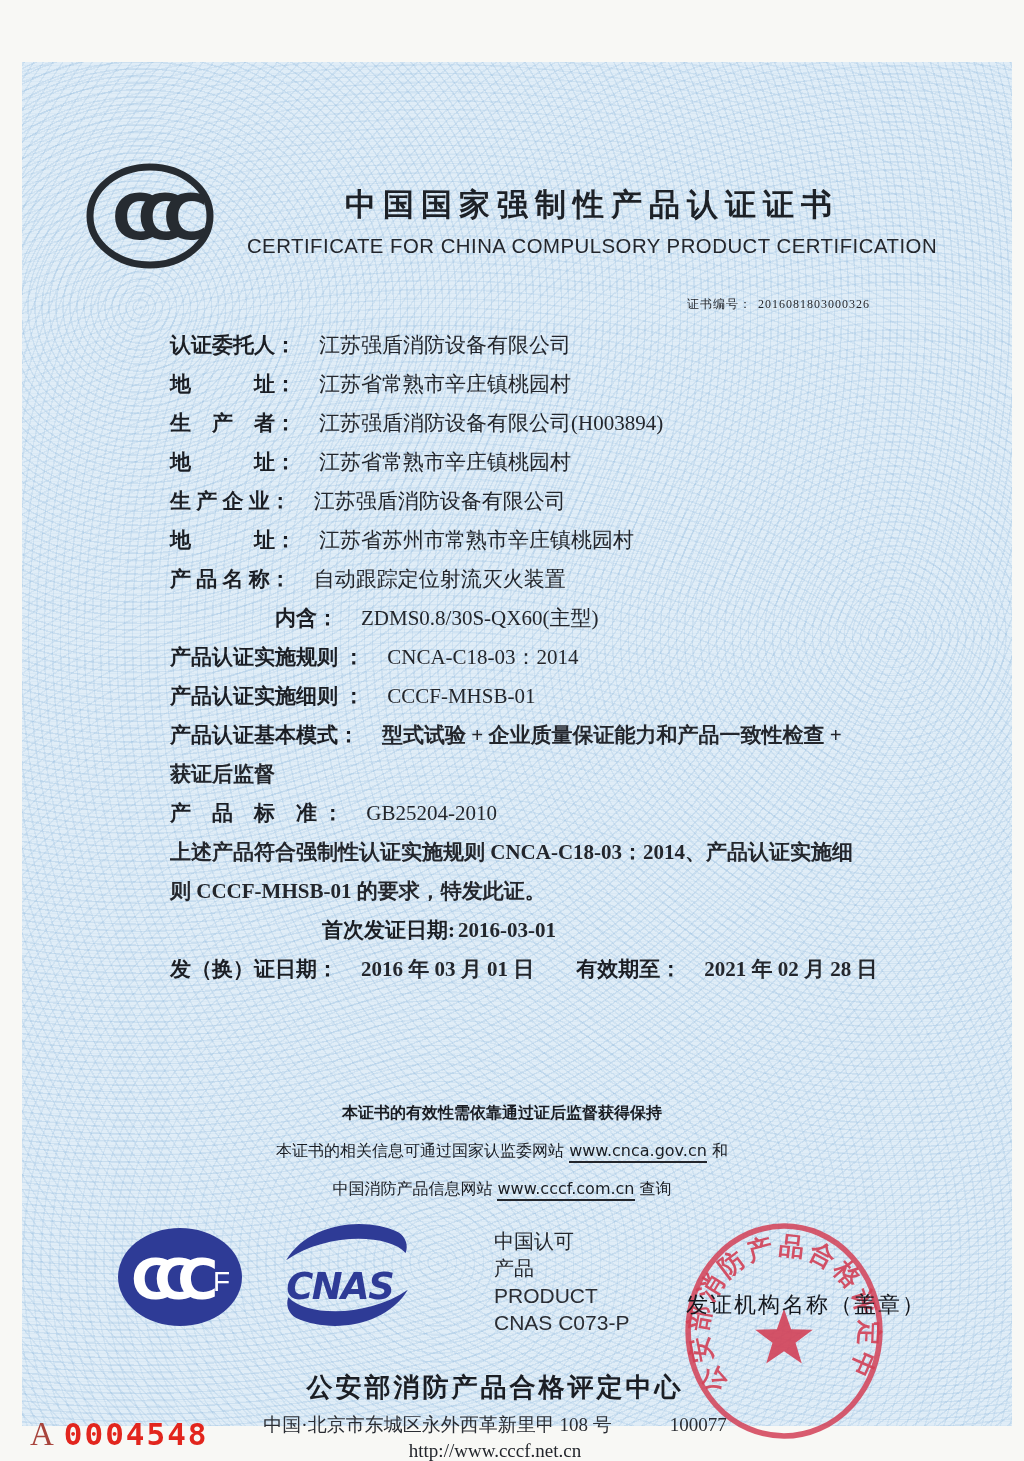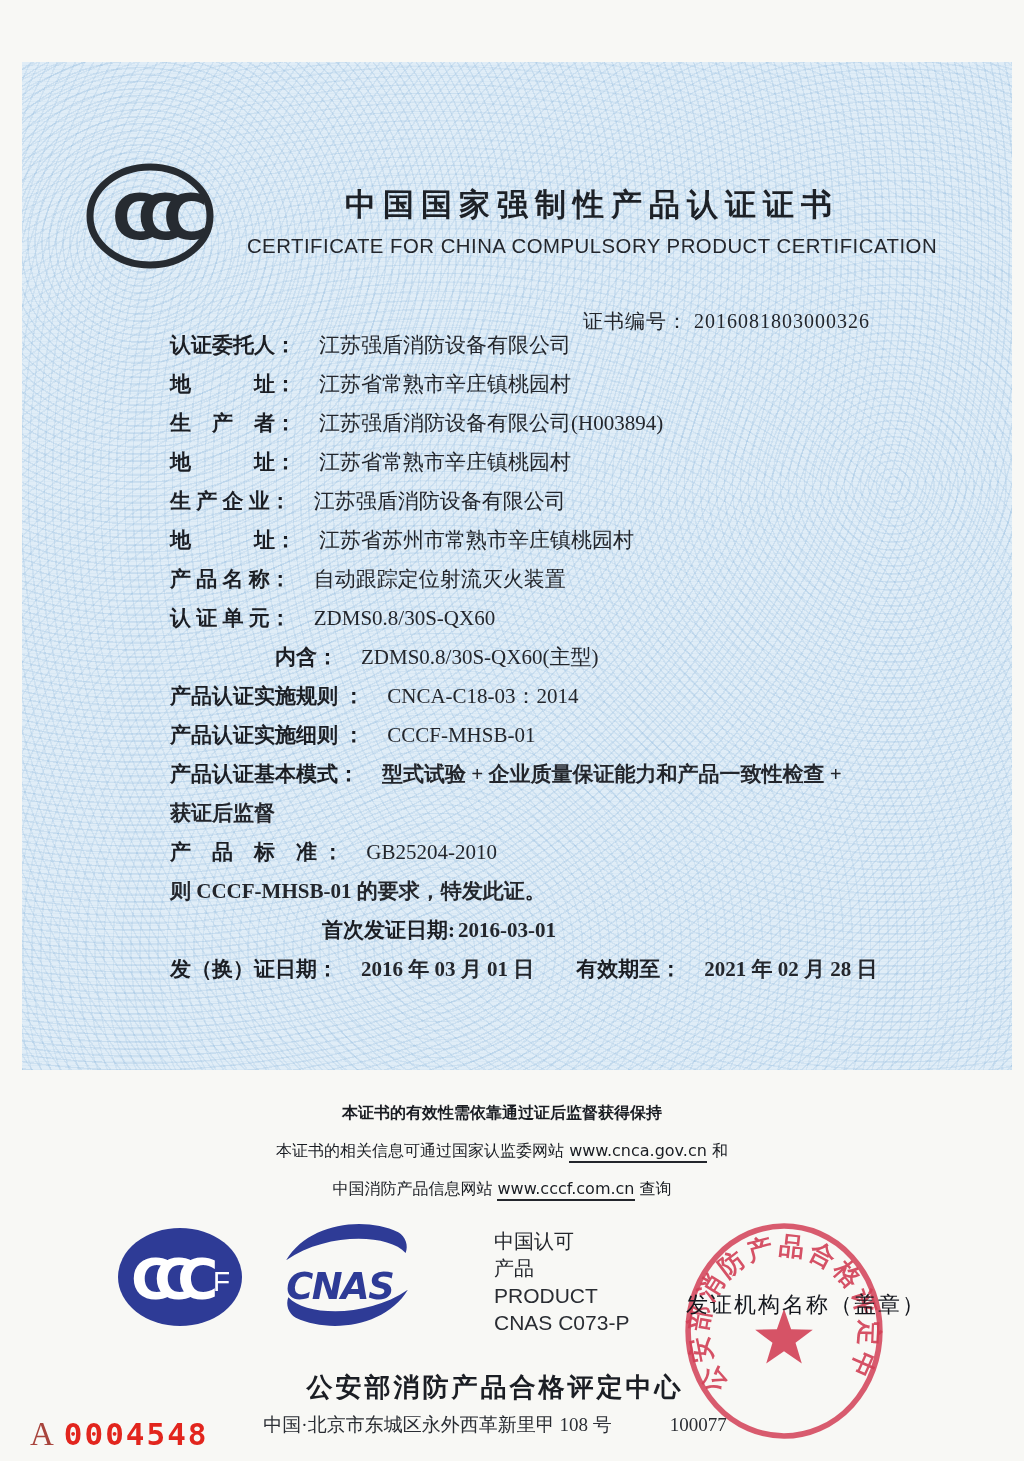--- a/index.html
+++ b/index.html
@@ -7,21 +7,21 @@
     width:1024px;height:1461px;
     background:#f8f8f5;
     position:relative;
     font-family:"Liberation Serif","DejaVu Serif",serif;
     color:#1b1e24;
     overflow:hidden;
   }
   .page{position:absolute;inset:0;}
   
   .cert{
-    position:absolute;left:22px;top:62px;width:990px;height:1008px;
+    position:absolute;left:22px;top:62px;width:990px;height:1364px;
     background-color:#e0edf7;
     background-image:
       repeating-radial-gradient(circle at 12% 18%, rgba(125,172,214,.20) 0 1.5px, transparent 1.5px 7px),
       repeating-radial-gradient(circle at 88% 42%, rgba(125,172,214,.17) 0 1.5px, transparent 1.5px 8px),
       repeating-radial-gradient(circle at 42% 88%, rgba(125,172,214,.15) 0 1.5px, transparent 1.5px 9px),
       repeating-linear-gradient(0deg, rgba(150,192,224,.10) 0 1px, transparent 1px 4px);
   }
   
   .ccc-logo{position:absolute;left:62px;top:100px;width:132px;height:108px;}
   .title{
@@ -29,21 +29,21 @@
     font-family:"DejaVu Sans","Liberation Sans",sans-serif;
     font-size:31px;font-weight:700;letter-spacing:7px;color:#1d2127;white-space:nowrap;
   }
   .subtitle{
     position:absolute;top:172px;left:170px;right:20px;text-align:center;
     font-family:"Liberation Sans","DejaVu Sans",sans-serif;
     font-size:21px;font-weight:500;letter-spacing:.5px;color:#23262c;white-space:nowrap;
     transform:scaleX(.97);
   }
   .certno{
-    position:absolute;top:246px;right:142px;font-size:20px;letter-spacing:1px;color:#22252b;
+    position:absolute;top:234px;right:142px;font-size:12px;letter-spacing:1px;color:#22252b;
   }
   .certno .num{margin-left:6px;font-family:"Liberation Serif","DejaVu Serif",serif;}
   
   .rows{position:absolute;left:148px;top:264px;right:104px;}
   .row{height:39px;line-height:39px;font-size:21px;white-space:nowrap;color:#23262c;}
   .row .lab{font-weight:700;color:#1b1e24;}
   .row .val{margin-left:23px;}
   .row.bv .val{font-weight:700;}
   .row.indent{padding-left:105px;}
   .row.indent2{padding-left:152px;}
@@ -112,27 +112,27 @@
     </div>
 
     <div class="rows">
       <div class="row"><span class="lab">认证委托人：</span><span class="val">江苏强盾消防设备有限公司</span></div>
       <div class="row"><span class="lab">地　　　址：</span><span class="val">江苏省常熟市辛庄镇桃园村</span></div>
       <div class="row"><span class="lab">生　产　者：</span><span class="val">江苏强盾消防设备有限公司(H003894)</span></div>
       <div class="row"><span class="lab">地　　　址：</span><span class="val">江苏省常熟市辛庄镇桃园村</span></div>
       <div class="row"><span class="lab">生 产 企 业：</span><span class="val">江苏强盾消防设备有限公司</span></div>
       <div class="row"><span class="lab">地　　　址：</span><span class="val">江苏省苏州市常熟市辛庄镇桃园村</span></div>
       <div class="row"><span class="lab">产 品 名 称：</span><span class="val">自动跟踪定位射流灭火装置</span></div>
-      <div class="row"><span class="lab">认 证 单 元：</span><span class="val">ZDMS0.8/30S-QX60</span></div>
       <div class="row indent"><span class="lab">内含：</span><span class="val">ZDMS0.8/30S-QX60(主型)</span></div>
       <div class="row"><span class="lab">产品认证实施规则 ：</span><span class="val">CNCA-C18-03：2014</span></div>
       <div class="row"><span class="lab">产品认证实施细则 ：</span><span class="val">CCCF-MHSB-01</span></div>
       <div class="row bv"><span class="lab">产品认证基本模式：</span><span class="val">型式试验 + 企业质量保证能力和产品一致性检查 +</span></div>
       <div class="row bv"><span class="lab"></span><span class="val" style="margin-left:0">获证后监督</span></div>
       <div class="row"><span class="lab">产　品　标　准 ：</span><span class="val">GB25204-2010</span></div>
+      <div class="row bv"><span class="lab"></span><span class="val" style="margin-left:0">上述产品符合强制性认证实施规则 CNCA-C18-03：2014、产品认证实施细</span></div>
       <div class="row bv"><span class="lab"></span><span class="val" style="margin-left:0">则 CCCF-MHSB-01 的要求，特发此证。</span></div>
       <div class="row indent2 bv"><span class="lab">首次发证日期:</span><span class="val" style="margin-left:3px">2016-03-01</span></div>
       <div class="row bv">
         <span class="lab">发（换）证日期：</span><span class="val">2016 年 03 月 01 日</span><span class="gap"></span><span class="lab">有效期至：</span><span class="val">2021 年 02 月 28 日</span>
       </div>
     </div>
 
     <div class="notes">
       <div class="note n1">本证书的有效性需依靠通过证后监督获得保持</div>
       <div class="note">
@@ -171,18 +171,19 @@
         <textPath href="#sealArc" startOffset="2">公安部消防产品合格评定中心</textPath>
       </text>
       <polygon opacity="0.9" fill="#d24056" points="105,90 112.05,110.29 133.53,110.73 116.41,123.71 122.63,144.27 105,132 87.37,144.27 93.59,123.71 76.47,110.73 97.95,110.29"></polygon>
     </svg>
     <div class="stamp-caption">发证机构名称（盖章）</div>
 
     <div class="issuer">公安部消防产品合格评定中心</div>
     <div class="addr">
       <span>中国·北京市东城区永外西革新里甲 108 号</span><span class="pc">100077</span>
     </div>
+    <div class="url">http://www.cccf.net.cn</div>
   </div>
 
   <div class="serial">
     <span class="sa">A</span><span class="sn">0004548</span>
   </div>
 </div>
 
 </body></html>

